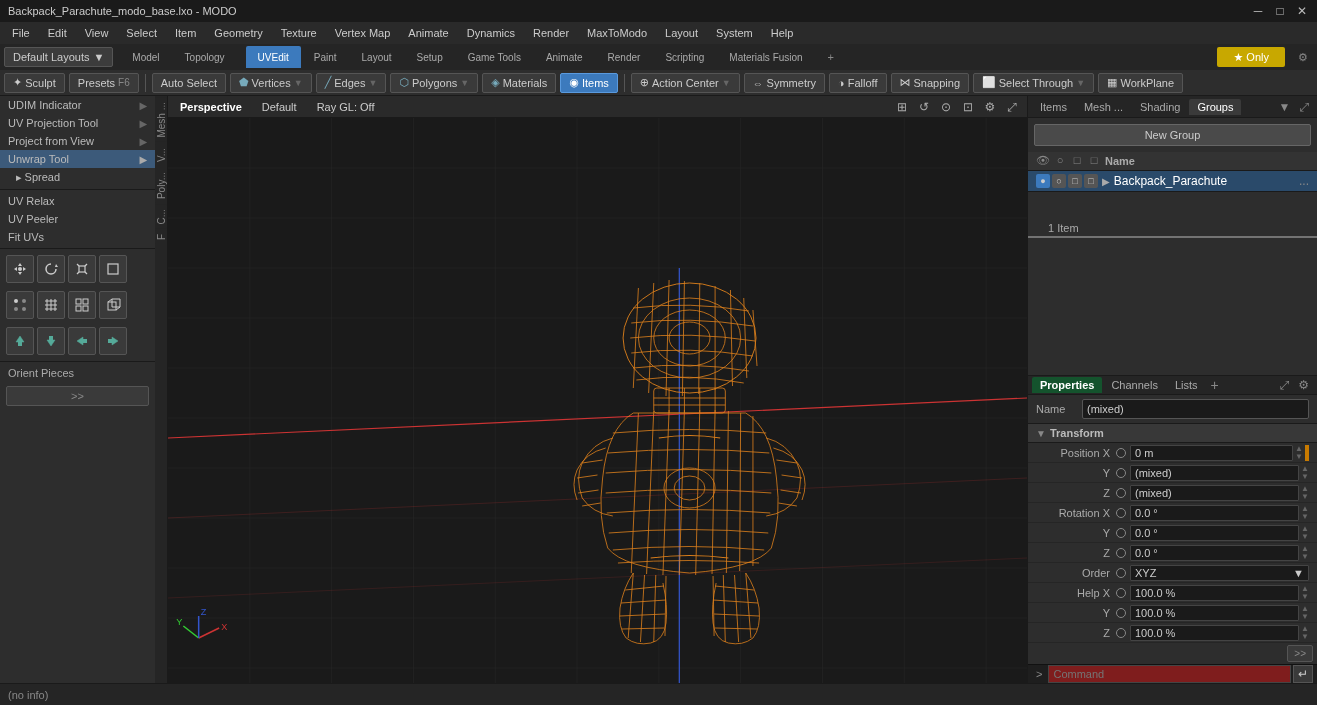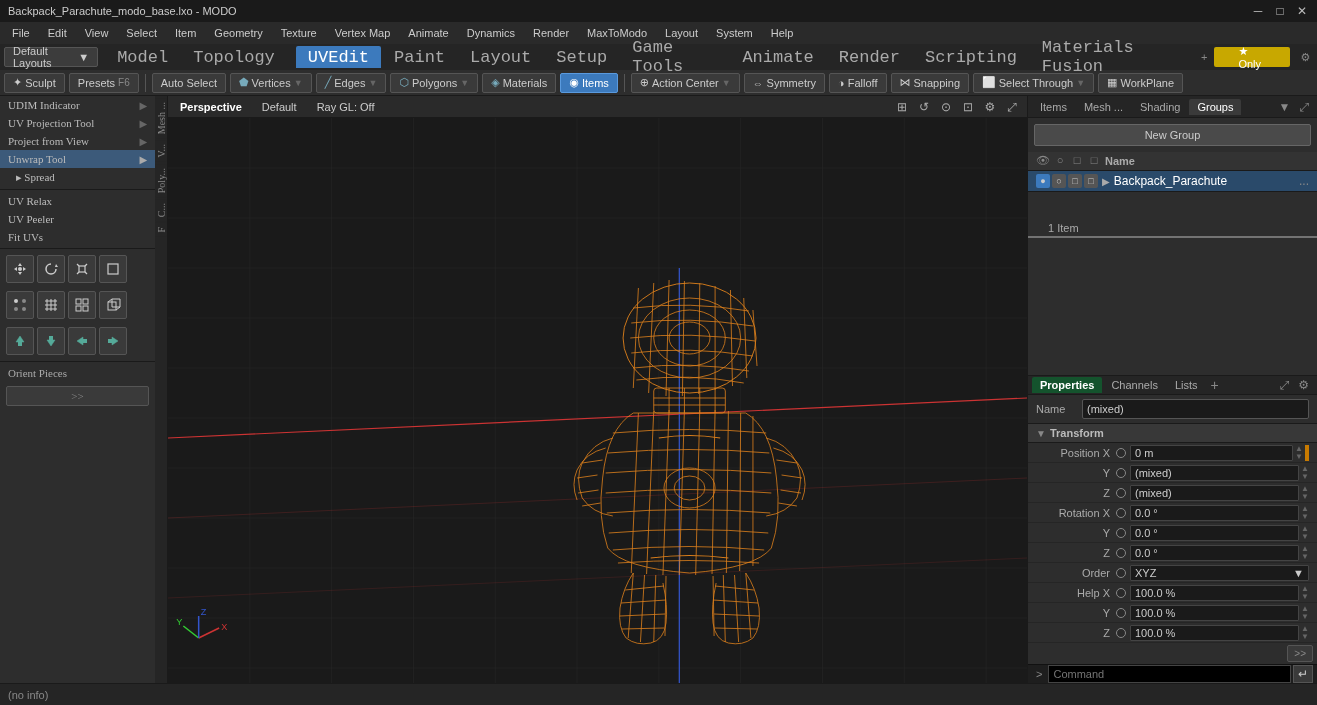--- a/index.html
+++ b/index.html
@@ -62,47 +62,46 @@
       margin-right: 6px;
       height: 20px;
       display: flex;
       align-items: center;
       gap: 4px;
       cursor: pointer;
     }
     .layout-tab {
       padding: 3px 12px;
       color: #aaa;
-      font-size: 17px;
+      font-size: 10px;
       cursor: pointer;
       border-radius: 2px 2px 0 0;
       height: 22px;
       display: flex;
       align-items: center;
-      font-family: Liberation Mono, monospace;
     }
     .layout-tab.active {
       background: #3c7abd;
       color: #fff;
       margin-left: 8px;
     }
     .layout-tab-plus {
       width: 22px;
       height: 22px;
       display: flex;
       align-items: center;
       justify-content: center;
       color: #888;
       cursor: pointer;
       margin-left: 4px;
     }
     .layout-tab-star {
       background: #c8a800;
       color: #fff;
-      padding: 2px 24px;
+      padding: 2px 16px;
       border-radius: 2px;
       font-size: 11px;
       margin-left: auto;
       height: 20px;
       display: flex;
       align-items: center;
     }
     .layout-tab-gear {
       width: 20px;
       height: 20px;
@@ -152,21 +151,20 @@
     }
 
     
     #left-panel {
       width: 168px;
       background: #2d2d2d;
       border-right: 1px solid #1a1a1a;
       display: flex;
       flex-direction: column;
       overflow: hidden;
-      font-family: Liberation Serif, serif;
     }
     .left-panel-item {
       padding: 3px 8px;
       font-size: 11px;
       color: #bbb;
       cursor: pointer;
       display: flex;
       align-items: center;
       justify-content: space-between;
     }
@@ -490,21 +488,21 @@
       background: #252525;
       display: flex;
       align-items: center;
       padding: 0 8px;
       border-top: 1px solid #1a1a1a;
       gap: 8px;
     }
     .status-text { font-size: 11px; color: #888; }
     .cmd-input {
       flex: 1;
-      background: #000000;
+      background: #7f1d1d;
       border: 1px solid #444;
       color: #ccc;
       font-size: 11px;
       padding: 2px 4px;
       height: 18px;
     }
     .cmd-btn {
       width: 20px;
       height: 18px;
       background: #3a3a3a;

